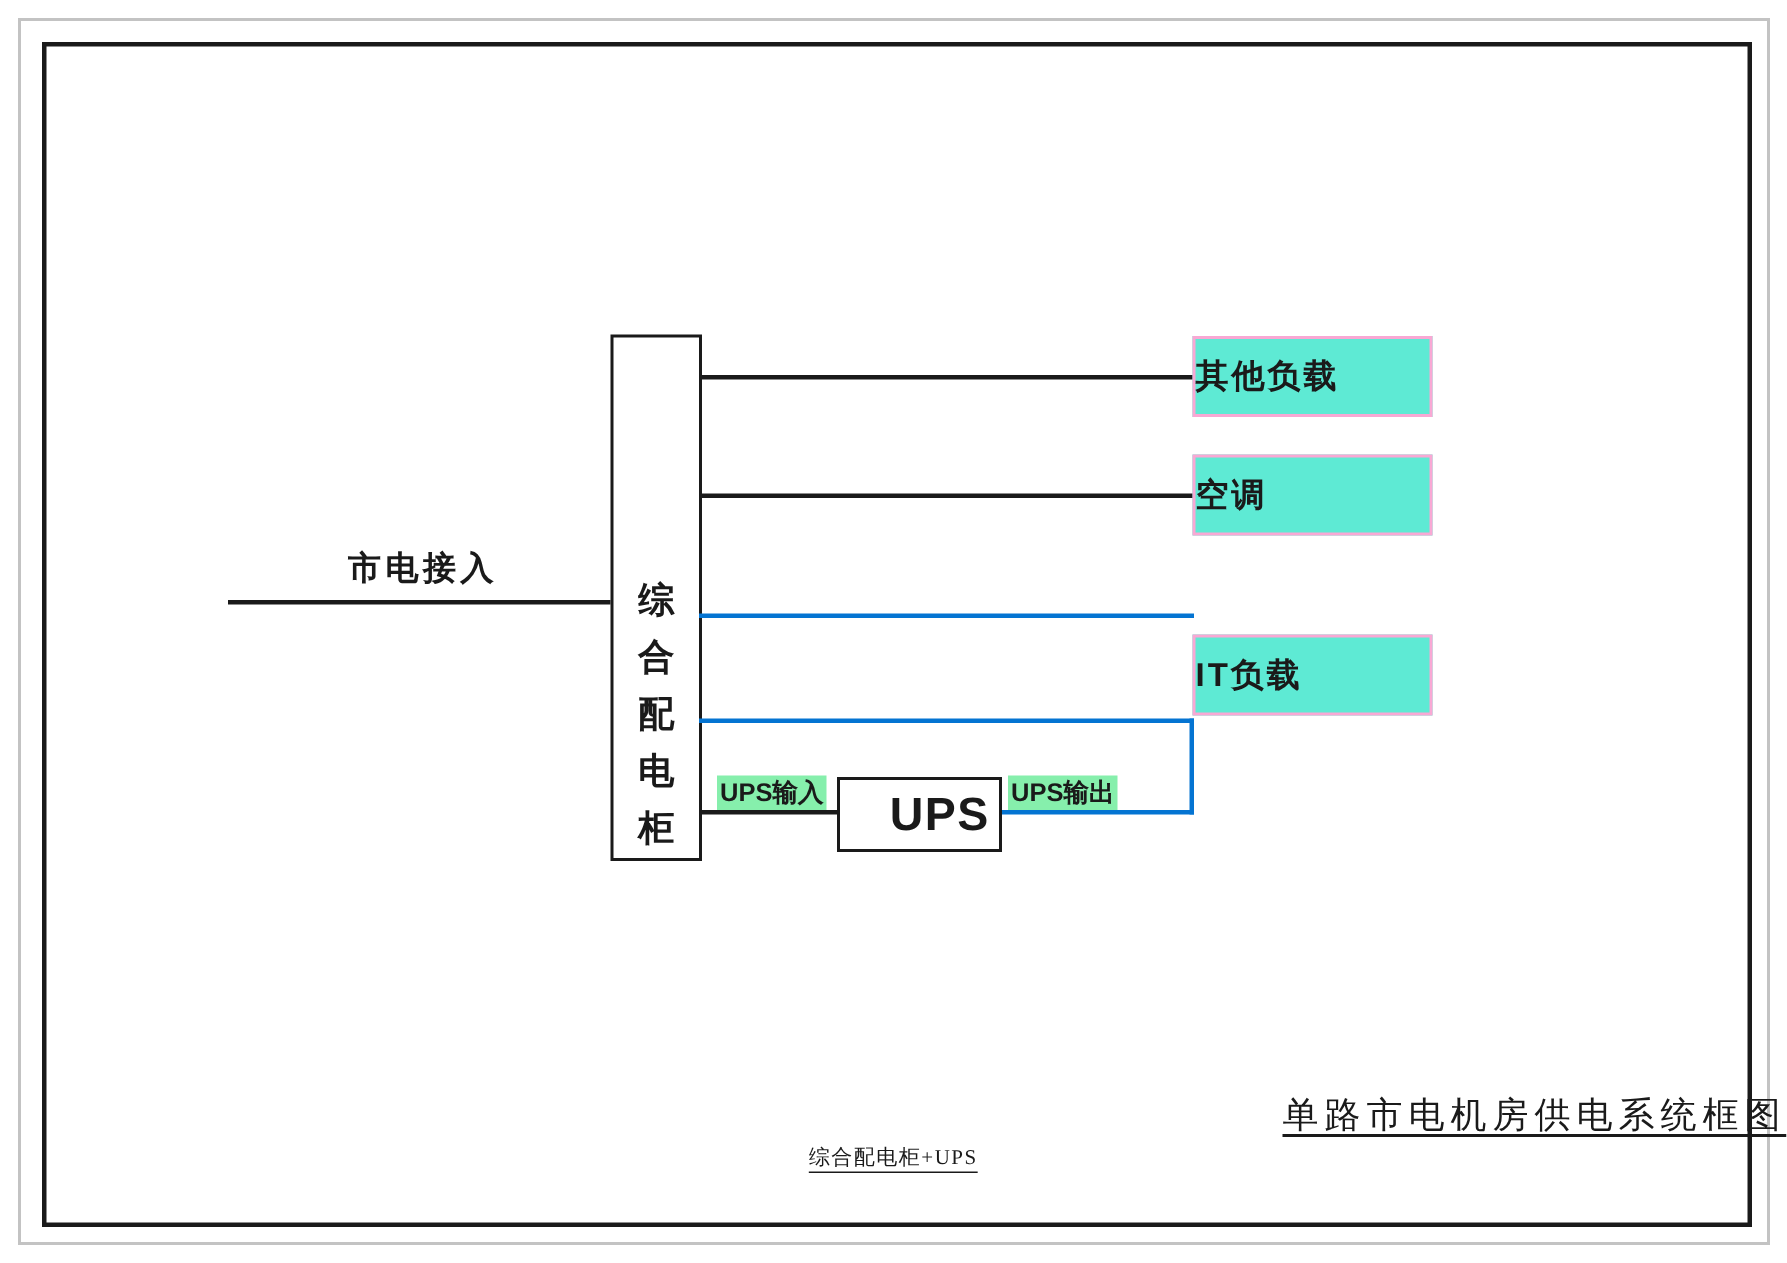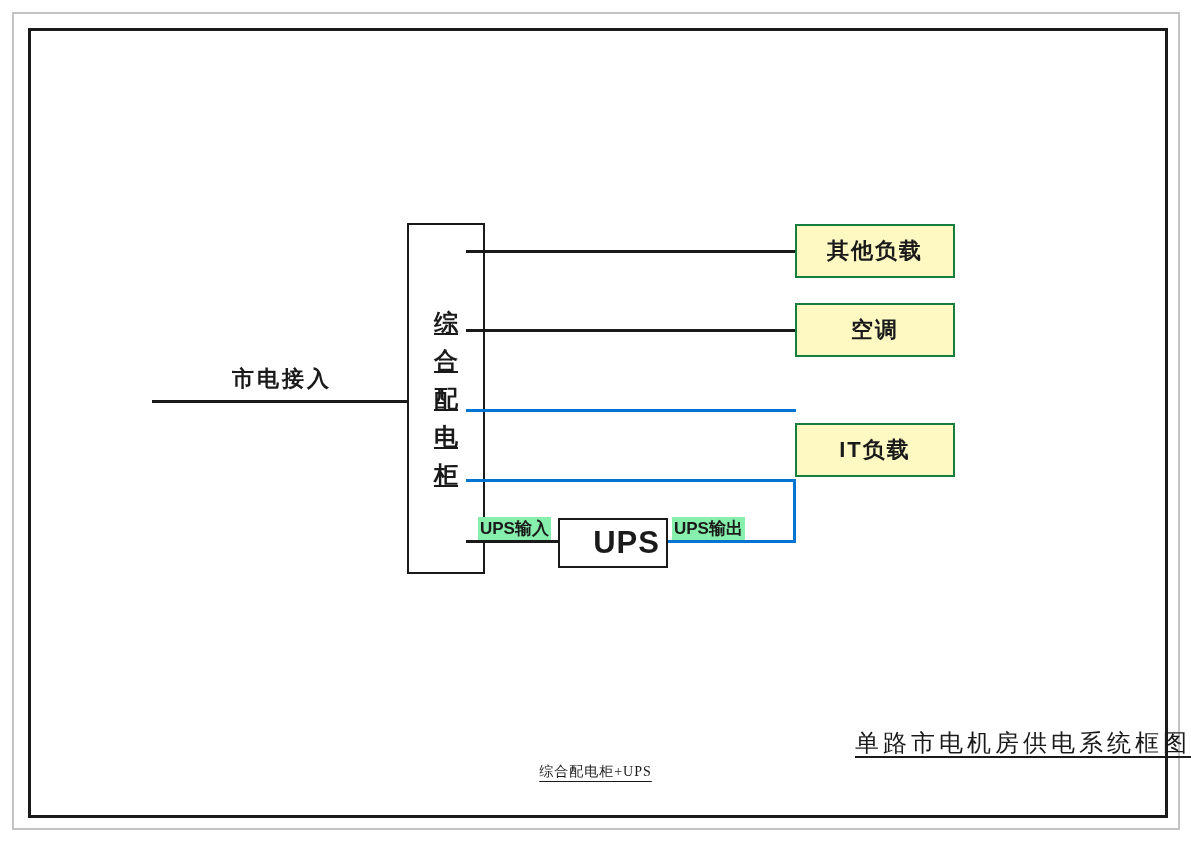--- a/index.html
+++ b/index.html
@@ -35,23 +35,23 @@
   
   .mains-line { left: 152px; top: 400px; width: 256px; }
   .mains-label {
     left: 212px; top: 364px; width: 140px;
     font-size: 22px; font-weight: bold; letter-spacing: 3px;
     text-align: center; white-space: nowrap;
   }
 
   
   .cabinet-box {
-    left: 407px; top: 223px; width: 78px; height: 351px;
+    left: 407px; top: 223px; width: 61px; height: 351px;
     border: 2px solid #1a1a1a; background: #ffffff;
-    display: flex; align-items: center; justify-content: center; text-decoration: underline;
+    display: flex; align-items: flex-end; justify-content: center;
   }
   .cabinet-label {
     width: 26px;
     font-size: 24px; font-weight: bold; line-height: 38px;
     word-break: break-all; text-align: center;
   }
 
   
   .line-other { left: 466px; top: 250px; width: 330px; }
   .line-ac    { left: 466px; top: 329px; width: 330px; }
@@ -59,22 +59,22 @@
 
   
   .ups-return { left: 466px; top: 479px; width: 330px; }
   .ups-riser  { left: 793px; top: 479px; height: 64px; }
   .ups-out    { left: 666px; top: 540px; width: 130px; }
   .ups-in     { left: 466px; top: 540px; width: 94px; }
 
   
   .load-box {
     left: 795px; width: 160px; height: 54px;
-    border: 2px solid #15803d; background: #fef9c3;
-    display: flex; align-items: center; justify-content: center;
+    border: 2px solid #f9a8d4; background: #5eead4;
+    display: flex; align-items: center; 
     font-size: 22px; font-weight: bold; letter-spacing: 2px;
     white-space: nowrap;
   }
   .load-other { top: 224px; }
   .load-ac    { top: 303px; }
   .load-it    { top: 383px; margin-top: 40px; }
 
   
   .ups-box {
     left: 558px; top: 518px; width: 110px; height: 50px;

